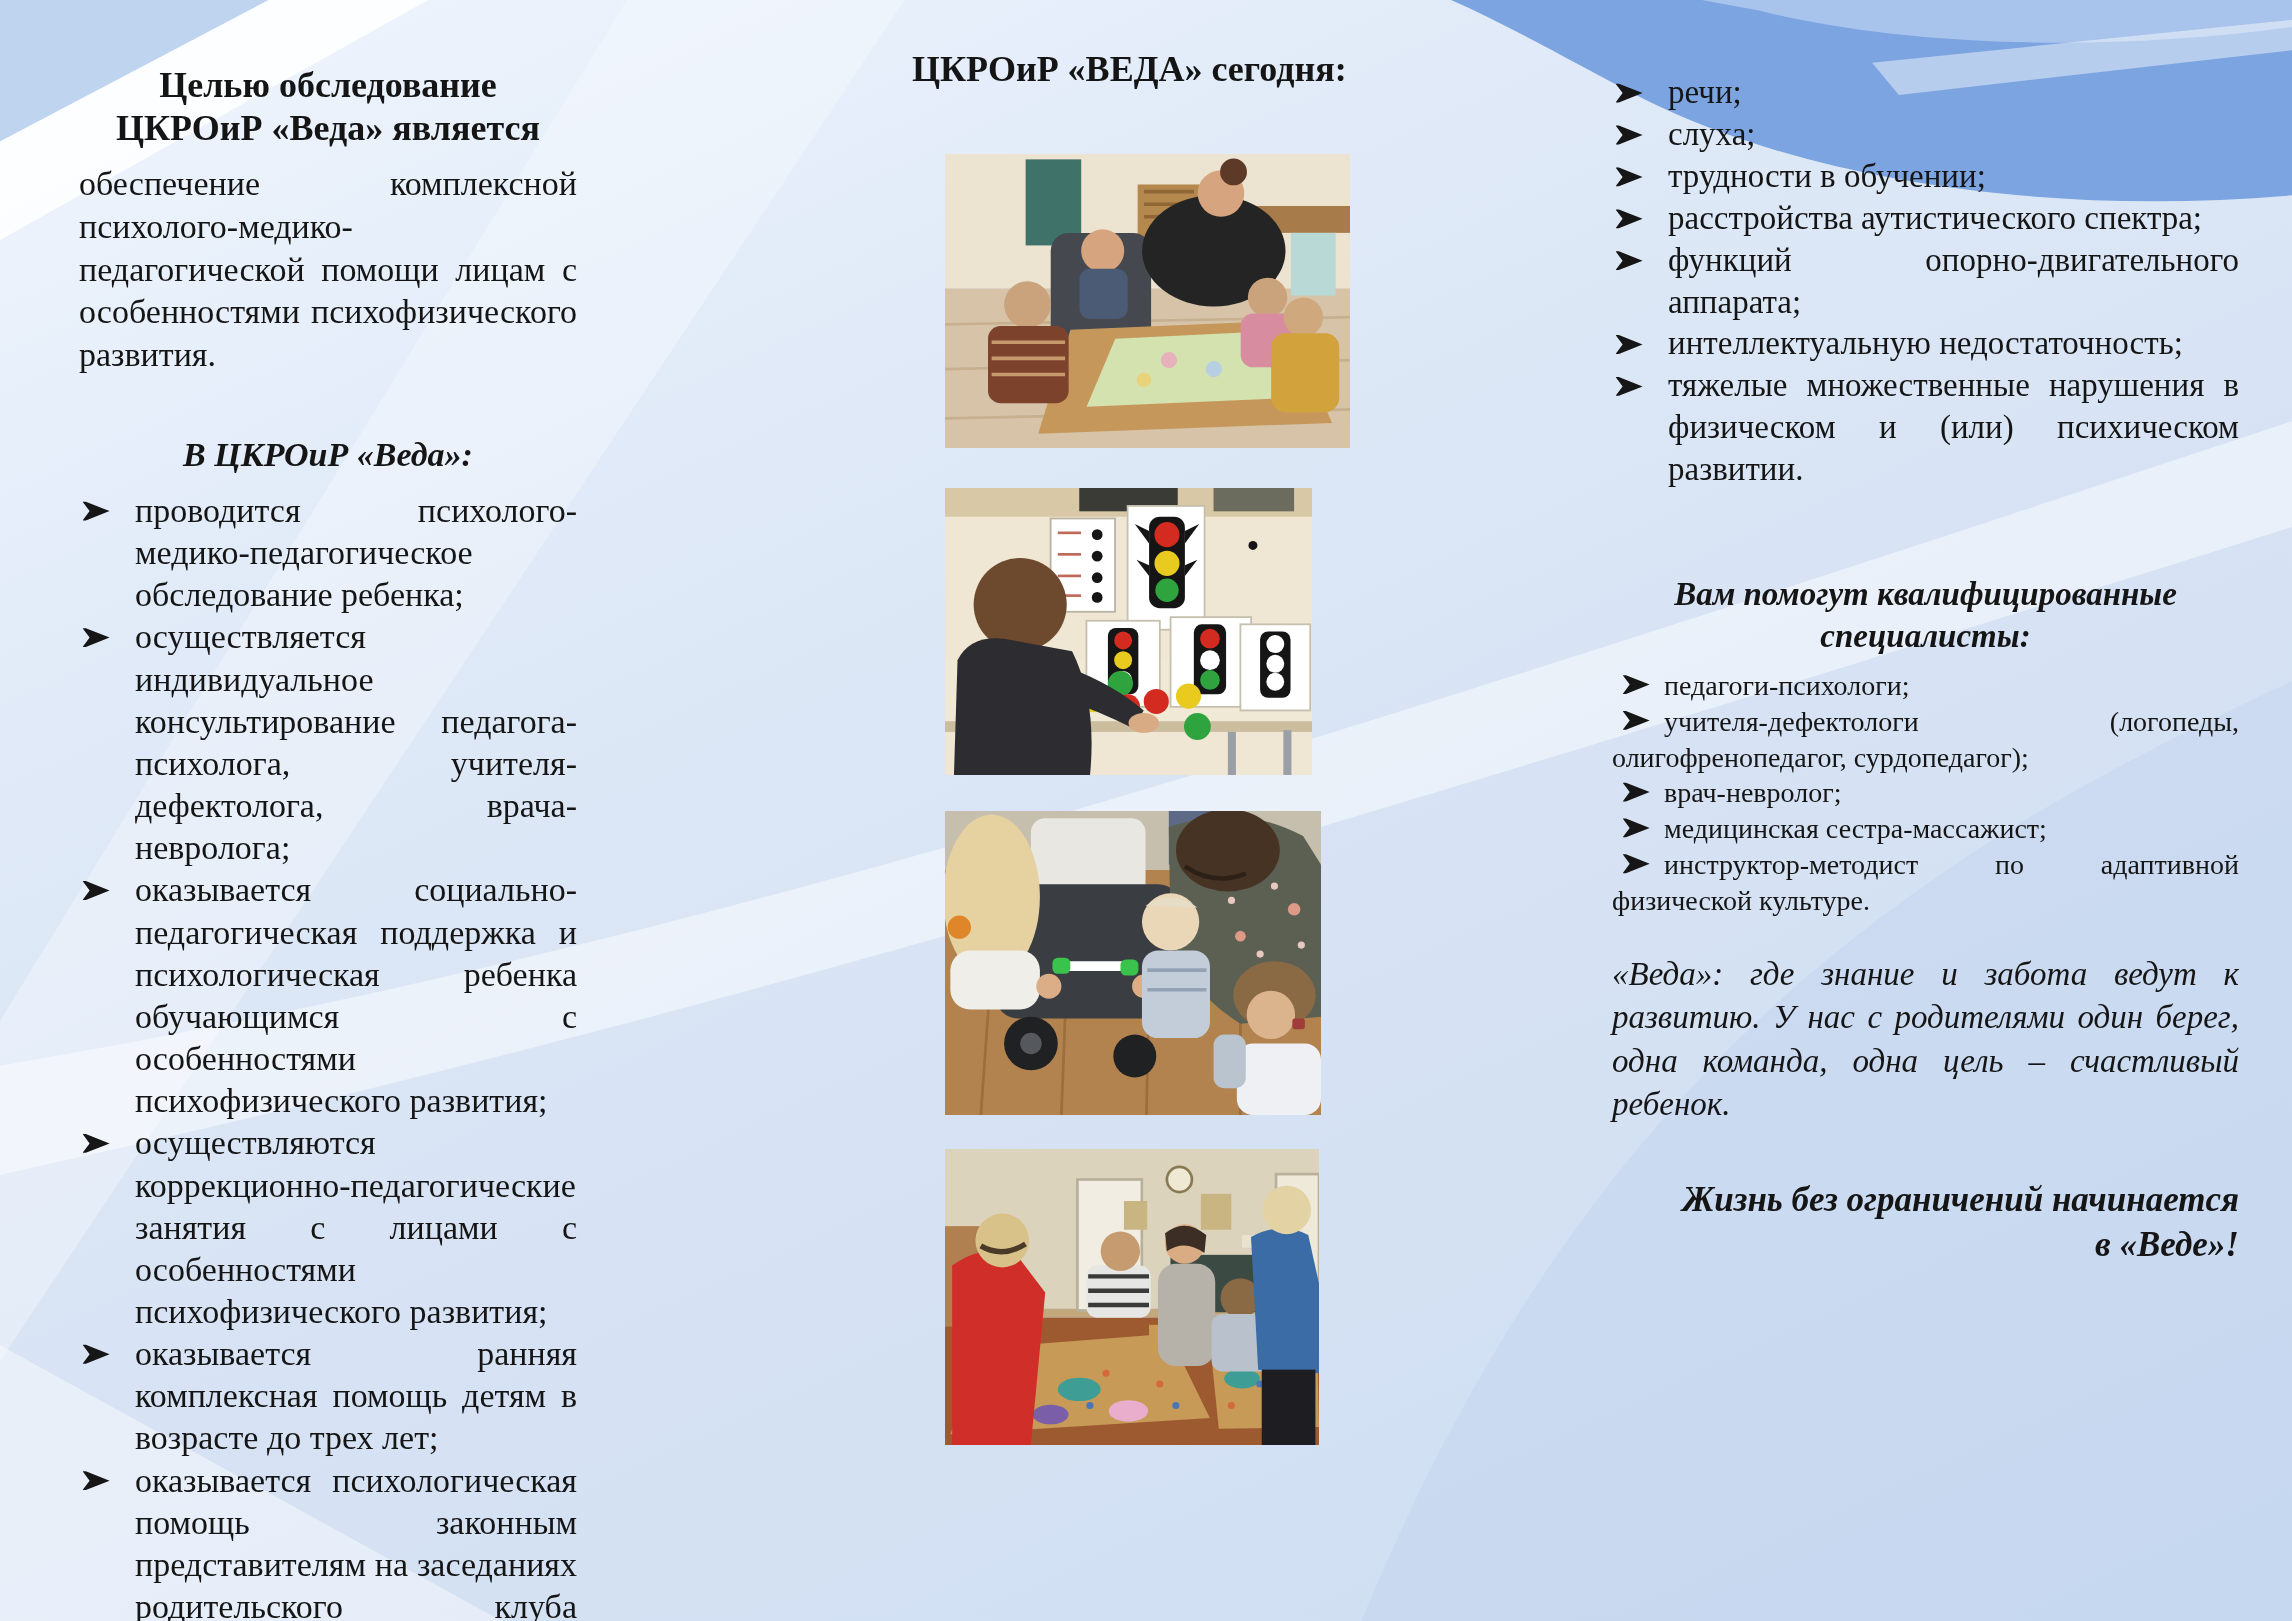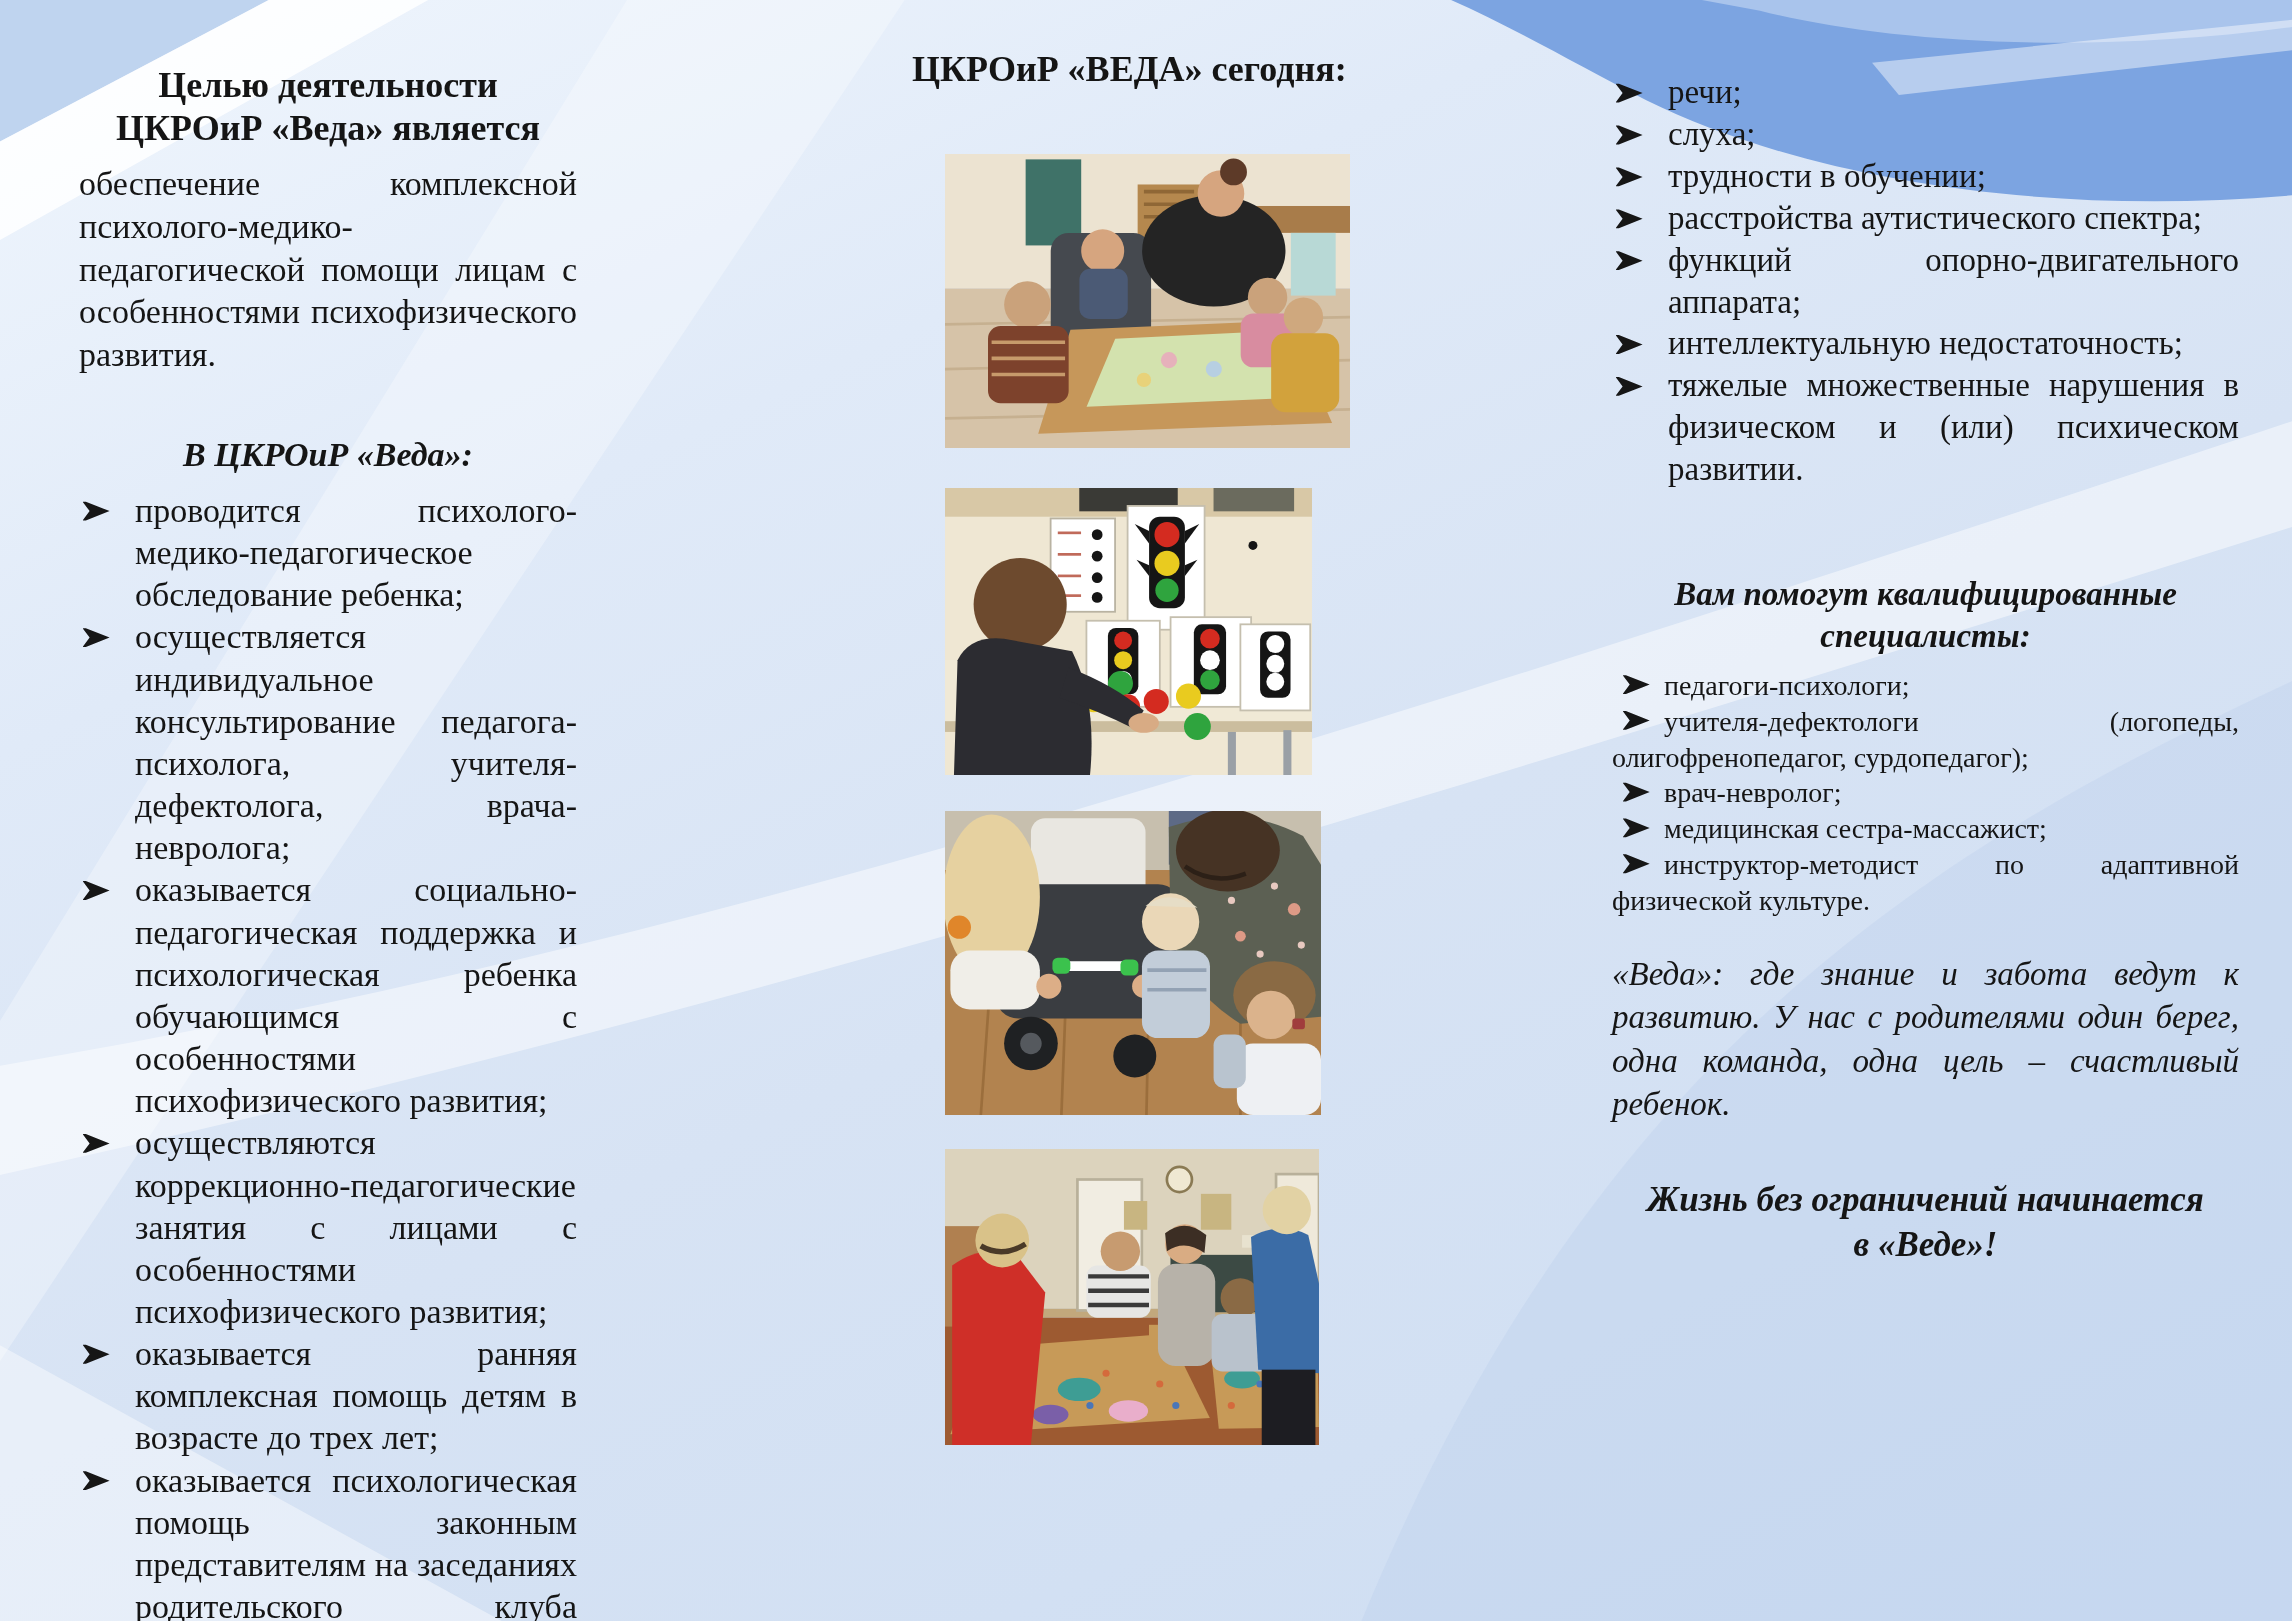--- a/index.html
+++ b/index.html
@@ -34,41 +34,41 @@
   .p3{top:811px;width:376px;height:304px;}
   .p4{top:1149px;width:374px;height:296px;}
 
   
   .col-right{position:absolute;left:1612px;top:54px;width:627px;font-size:33px;}
   .h-right{font-size:34px;font-weight:bold;font-style:italic;text-align:center;line-height:1.24;white-space:pre-line;margin:0;}
   .col-right .hang{font-size:33px;margin-top:18px;line-height:1.27;}
   .sub2{font-size:33px;font-weight:bold;font-style:italic;text-align:center;line-height:1.26;white-space:pre-line;margin:83px 0 0;}
   .col-right .flush{font-size:28px;margin-top:10.7px;line-height:1.28;}
   .quote{font-style:italic;text-align:justify;line-height:1.32;margin:34px 0 0;}
-  .slogan{font-size:35px;font-weight:bold;font-style:italic;text-align:center;white-space:pre-line;line-height:1.3;margin:50px 0 16px;}
+  .slogan{font-size:35px;font-weight:bold;font-style:italic;text-align:right;white-space:pre-line;line-height:1.3;margin:50px 0 16px;}
 </style>
 </head>
 <body>
 
 <div class="page">
 
   <svg class="bg" viewBox="0 0 2560 1810" preserveAspectRatio="none" aria-hidden="true">
     <path d="M0,0 L300,0 L0,158 Z" fill="#bfd4ef"></path>
     <path d="M300,0 L478,0 L0,268 L0,158 Z" fill="#ffffff" opacity="0.85"></path>
     <path d="M700,0 L1010,0 L0,1520 L0,1140 Z" fill="#ffffff" opacity="0.30"></path>
     <path d="M1620,0 L2560,0 L2560,218 C2260,244 2000,192 1838,112 C1760,72 1688,30 1620,0 Z" fill="#7ca4e1"></path>
     <path d="M1900,0 L2560,0 L2560,30 C2310,64 2090,44 1965,12 Z" fill="#a9c4ec"></path>
     <path d="M2090,70 L2560,22 L2560,56 L2120,106 Z" fill="#ffffff" opacity="0.45"></path>
     <path d="M0,1190 C760,1062 1500,822 2560,470 L2560,588 C1560,902 820,1132 0,1312 Z" fill="#ffffff" opacity="0.48"></path>
     <path d="M0,1502 L560,1810 L0,1810 Z" fill="#ffffff" opacity="0.42"></path>
     <path d="M2560,760 C2150,950 1780,1180 1520,1810 L2560,1810 Z" fill="#aec5e6" opacity="0.22"></path>
   </svg>
 
   <section class="col-left">
-    <h2 class="h-left">Целью деятельности
+    <h2 class="h-left">Целью обследование
 ЦКРОиР «Веда» является</h2>
     <p class="intro">обеспечение комплексной психолого-медико-педагогической помощи лицам с особенностями психофизического развития.</p>
     <h3 class="sub">В ЦКРОиР «Веда»:</h3>
     <ul class="list hang">
         <li><span class="arrow-marker"></span><span class="li-text">проводится психолого-медико-педагогическое обследование ребенка;</span></li>
         <li><span class="arrow-marker"></span><span class="li-text">осуществляется индивидуальное консультирование педагога-психолога, учителя-дефектолога, врача-невролога;</span></li>
         <li><span class="arrow-marker"></span><span class="li-text">оказывается социально-педагогическая поддержка и психологическая ребенка обучающимся с особенностями психофизического развития;</span></li>
         <li><span class="arrow-marker"></span><span class="li-text">осуществляются коррекционно-педагогические занятия с лицами с особенностями психофизического развития;</span></li>
         <li><span class="arrow-marker"></span><span class="li-text">оказывается ранняя комплексная помощь детям в возрасте до трех лет;</span></li>
         <li><span class="arrow-marker"></span><span class="li-text">оказывается психологическая помощь законным представителям на заседаниях родительского клуба «Дельфин»;</span></li>

